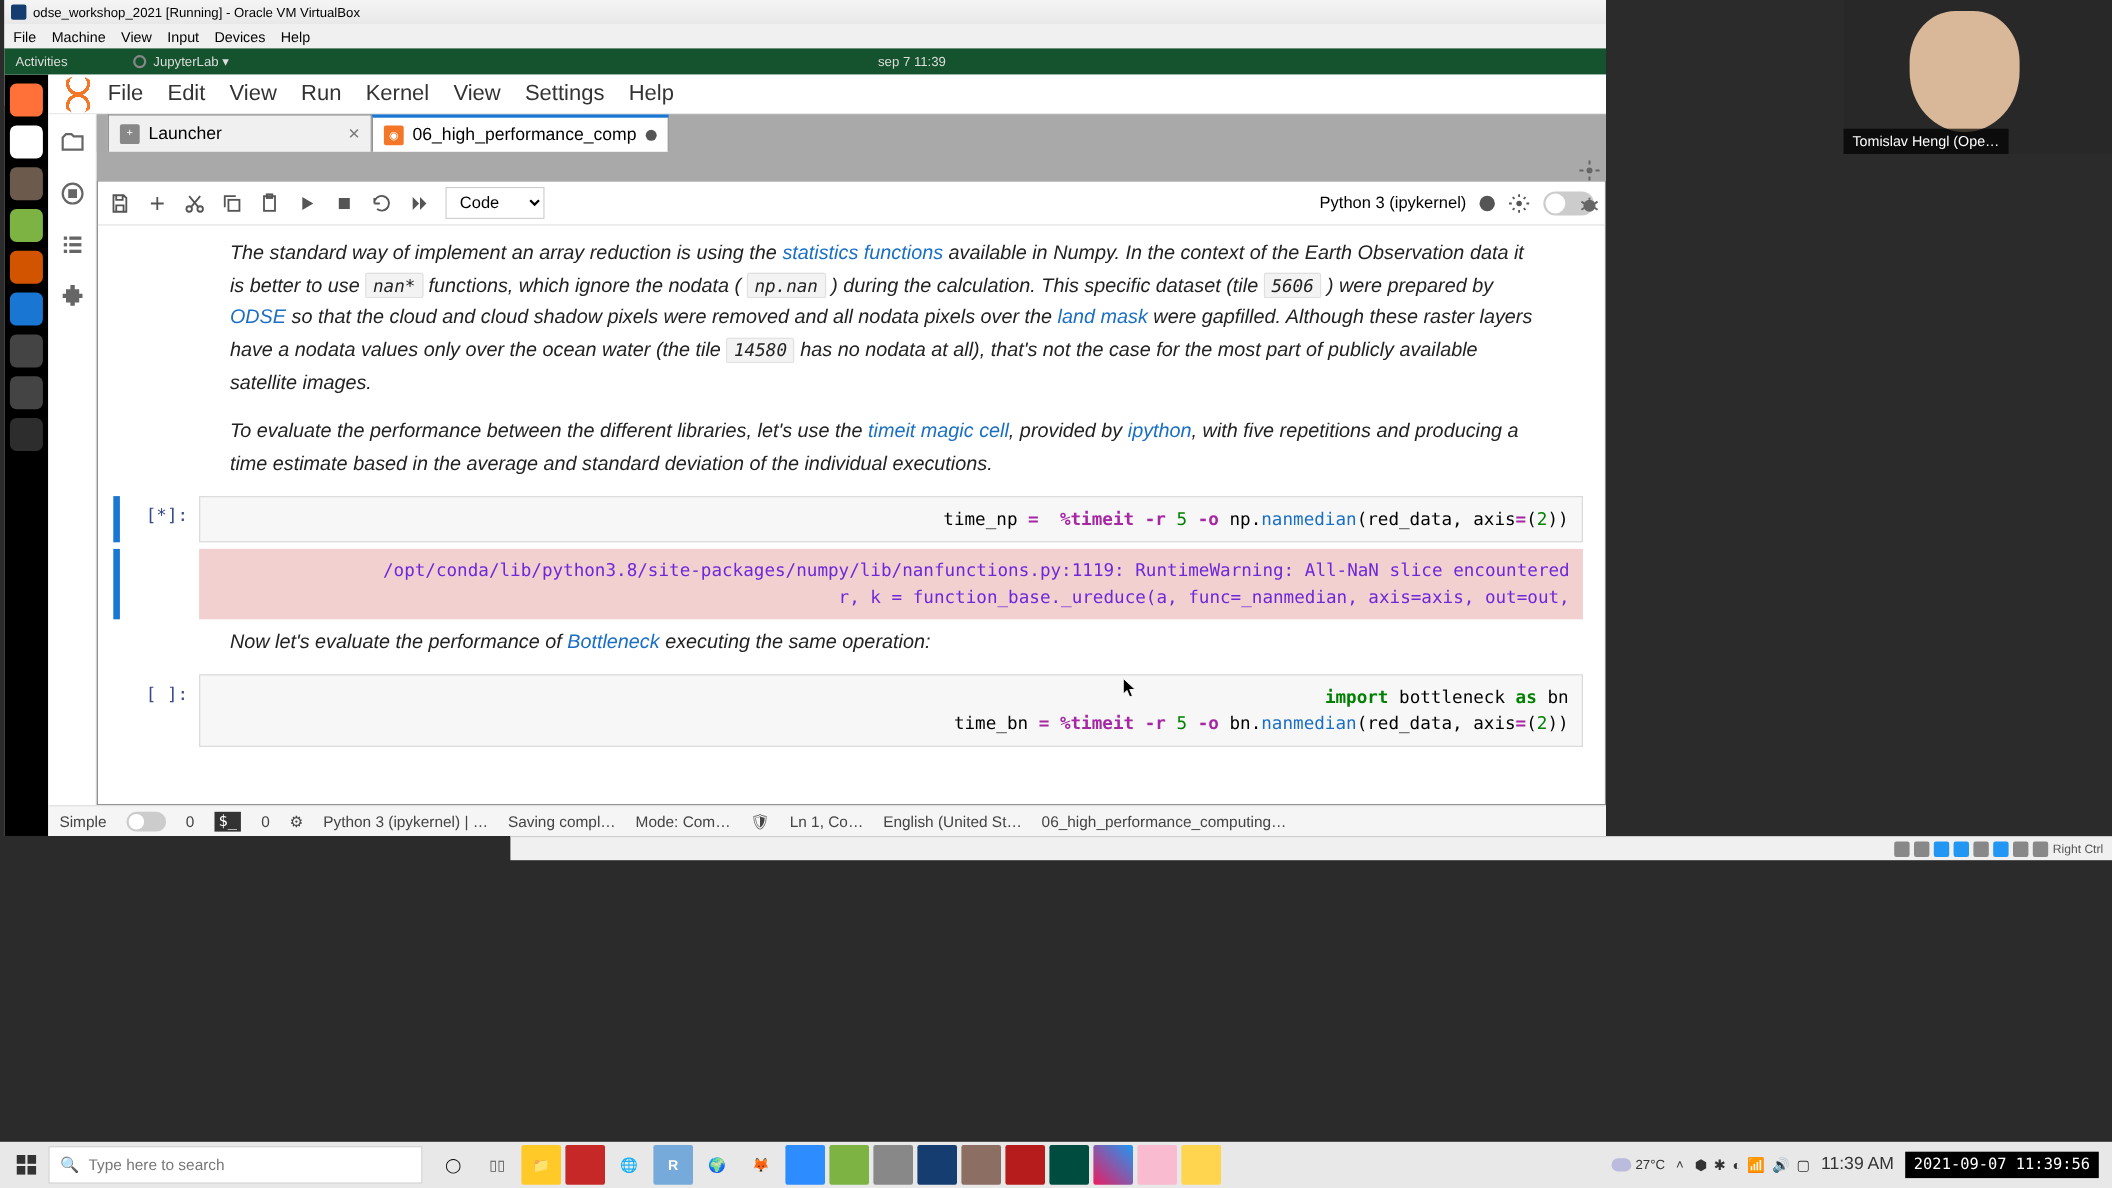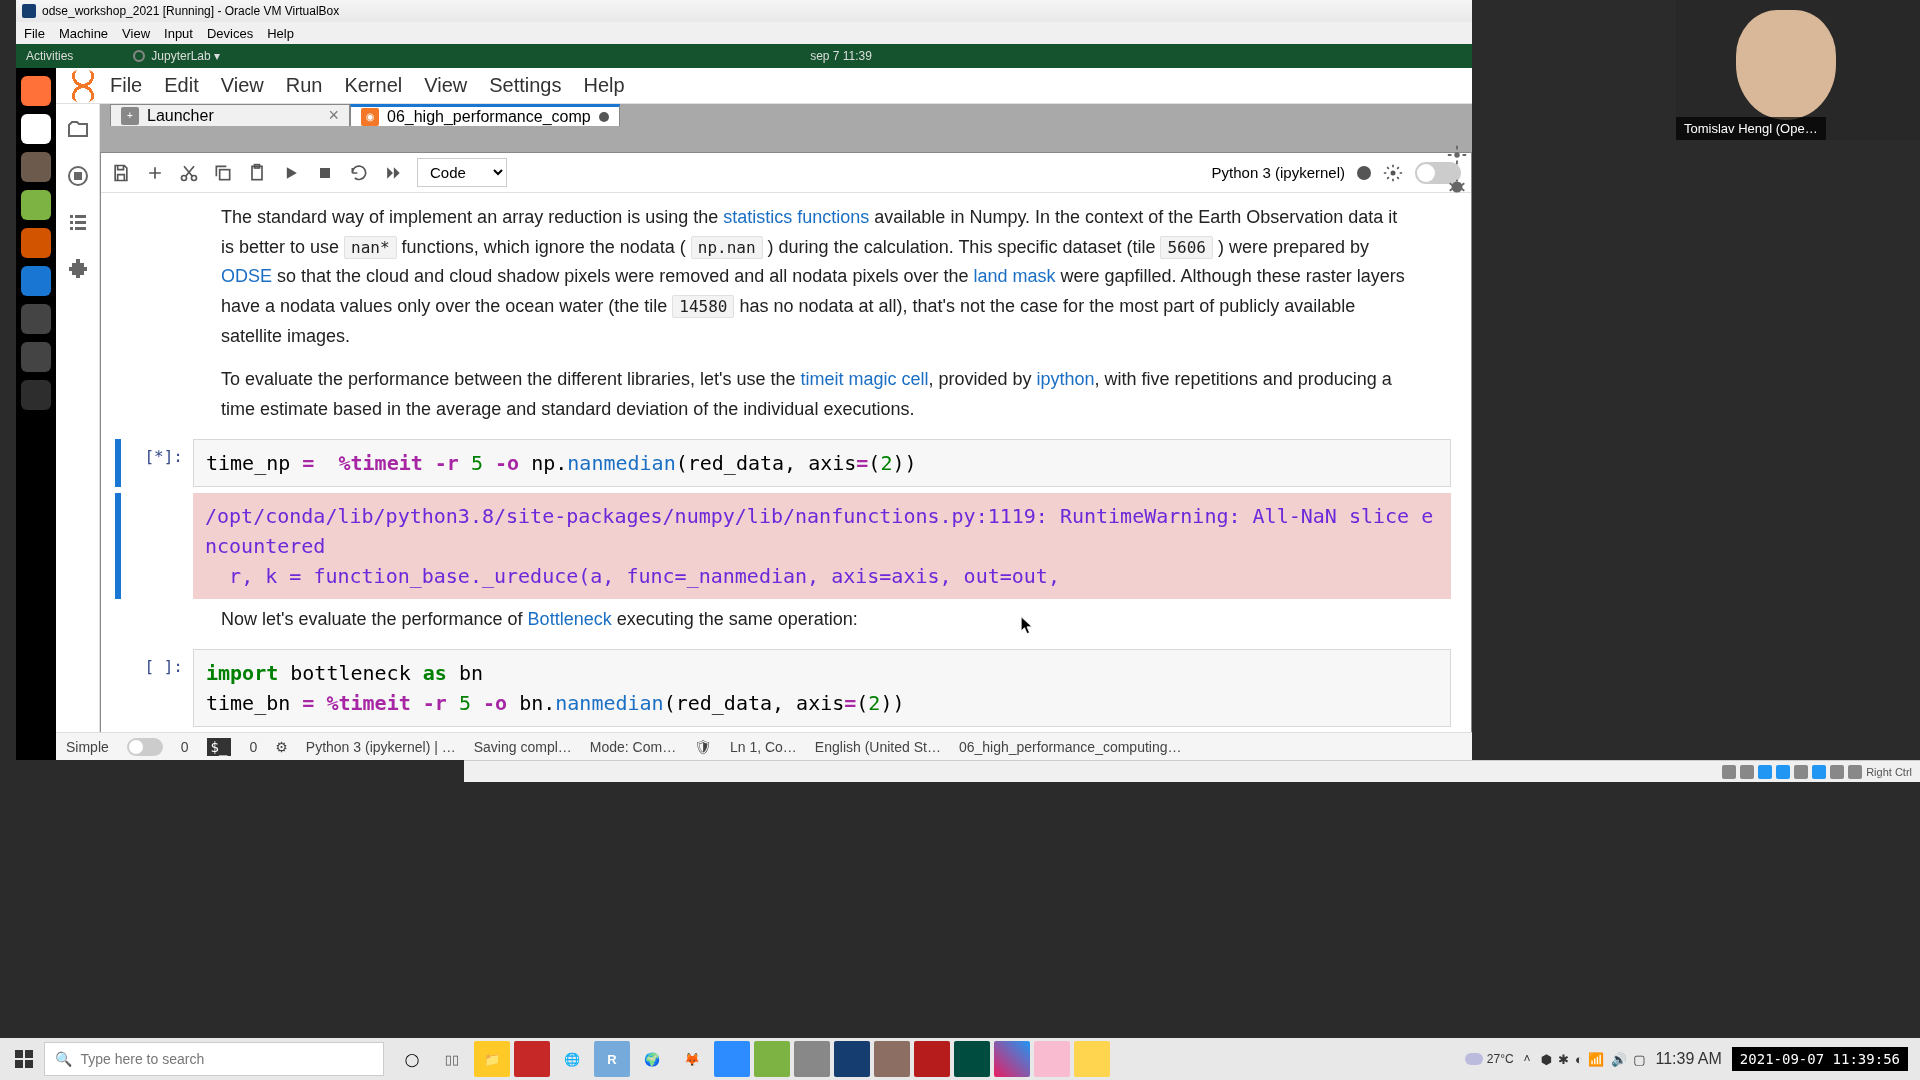--- a/index.html
+++ b/index.html
@@ -1,19 +1,19 @@
 <!DOCTYPE html>
 <html><head>
 <meta charset="utf-8">
 <style>
 * { box-sizing: border-box; margin: 0; padding: 0; }
 body { font-family: -apple-system, BlinkMacSystemFont, "Segoe UI", Helvetica, Arial, sans-serif; font-size: 13px; overflow: hidden; width: 1920px; height: 1080px; background: #2b2b2b; }
 
 
-.vb-frame { position: absolute; left: 16px; top: 0; width: 1456px; height: 760px; background: #f0f0f0; }
+.vb-frame { position: absolute; left: 4px; top: 0; width: 1456px; height: 760px; background: #f0f0f0; }
 .vb-title { display: flex; align-items: center; height: 22px; background: linear-gradient(#f5f5f5,#e8e8e8); padding: 0 6px; font-size: 12px; }
 .vb-title .cube { width: 14px; height: 14px; background: #153d6f; margin-right: 6px; border-radius: 2px; }
 .vb-menubar { display: flex; height: 22px; background: #f0f0f0; padding: 0 8px; font-size: 13px; align-items: center; gap: 14px; }
 
 
 .ub-topbar { display: flex; align-items: center; height: 24px; background: #14532d; color: #ddd; font-size: 12px; padding: 0 10px; }
 .ub-topbar .spacer { flex: 1; }
 .ub-app { display: flex; align-items: center; gap: 6px; margin-left: 60px; }
 .ub-app .ring { width: 12px; height: 12px; border: 2px solid #888; border-radius: 50%; }
 
@@ -58,28 +58,28 @@
 .jl-toolbar { height: 40px; display: flex; align-items: center; padding: 0 10px; gap: 14px; border-bottom: 1px solid #e0e0e0; }
 .tb-ico { width: 20px; height: 20px; color: #555; display: flex; align-items: center; justify-content: center; }
 .tb-ico svg { width: 100%; height: 100%; }
 .tb-select { border: 1px solid #ccc; padding: 4px 24px 4px 8px; font-size: 15px; background: #fff; }
 .tb-right { margin-left: auto; display: flex; align-items: center; gap: 12px; font-size: 15px; }
 .tb-circle { width: 14px; height: 14px; border-radius: 50%; background: #555; }
 .toggle { width: 46px; height: 22px; background: #ccc; border-radius: 11px; position: relative; }
 .toggle::after { content: ''; position: absolute; left: 2px; top: 2px; width: 18px; height: 18px; background: #fff; border-radius: 50%; }
 
 .notebook { flex: 1; overflow: hidden; padding: 10px 20px 0 0; position: relative; }
-.md-text { font-size: 18px; line-height: 1.65; color: #222; padding-left: 120px; padding-right: 40px; margin-bottom: 14px; }
+.md-text { font-size: 18px; line-height: 1.65; color: #222; padding-left: 120px; padding-right: 40px; margin-bottom: 14px; font-style: italic; }
 .md-text a { color: #1a6fc4; text-decoration: none; }
 .md-text code { background: #f3f3f3; border: 1px solid #e0e0e0; padding: 1px 6px; font-family: "DejaVu Sans Mono", Menlo, monospace; font-size: 16px; border-radius: 2px; }
 
 .cell { display: flex; margin-bottom: 6px; padding-left: 14px; }
 .cell .gutter { width: 6px; background: #1976d2; flex-shrink: 0; }
 .cell .prompt { width: 72px; text-align: right; padding-right: 10px; font-family: monospace; font-size: 16px; color: #354a8c; flex-shrink: 0; padding-top: 8px; }
-.cell .code { flex: 1; background: #f7f7f7; border: 1px solid #d8d8d8; padding: 8px 12px; font-family: "DejaVu Sans Mono", Menlo, monospace; font-size: 20px; line-height: 1.5; white-space: pre; }
+.cell .code { flex: 1; background: #f7f7f7; border: 1px solid #d8d8d8; padding: 8px 12px; font-family: "DejaVu Sans Mono", Menlo, monospace; font-size: 16px; line-height: 1.5; white-space: pre; text-align: right; }
 .cell.output .code { background: #f2d0d0; border: none; color: #6d28d9; white-space: pre-wrap; word-break: break-all; }
 .cell.output .prompt { color: transparent; }
 
 .kw { color: #008000; font-weight: bold; }
 .op { color: #a626a4; font-weight: bold; }
 .fn { color: #1a6fc4; }
 .num { color: #008000; }
 
 .jl-status { height: 28px; background: #f5f5f5; border-top: 1px solid #ddd; display: flex; align-items: center; padding: 4px 10px; gap: 18px; font-size: 14px; color: #444; }
 .status-toggle { width: 36px; height: 18px; background: #ccc; border-radius: 9px; position: relative; }

